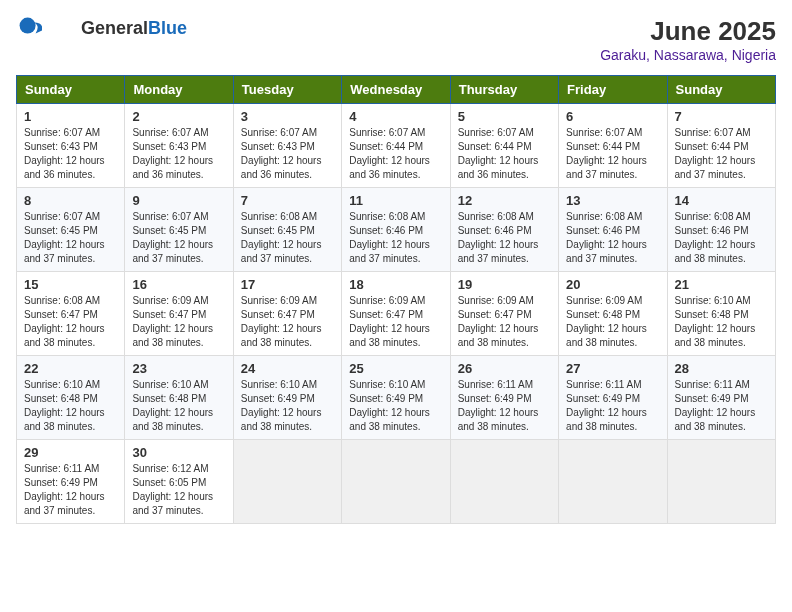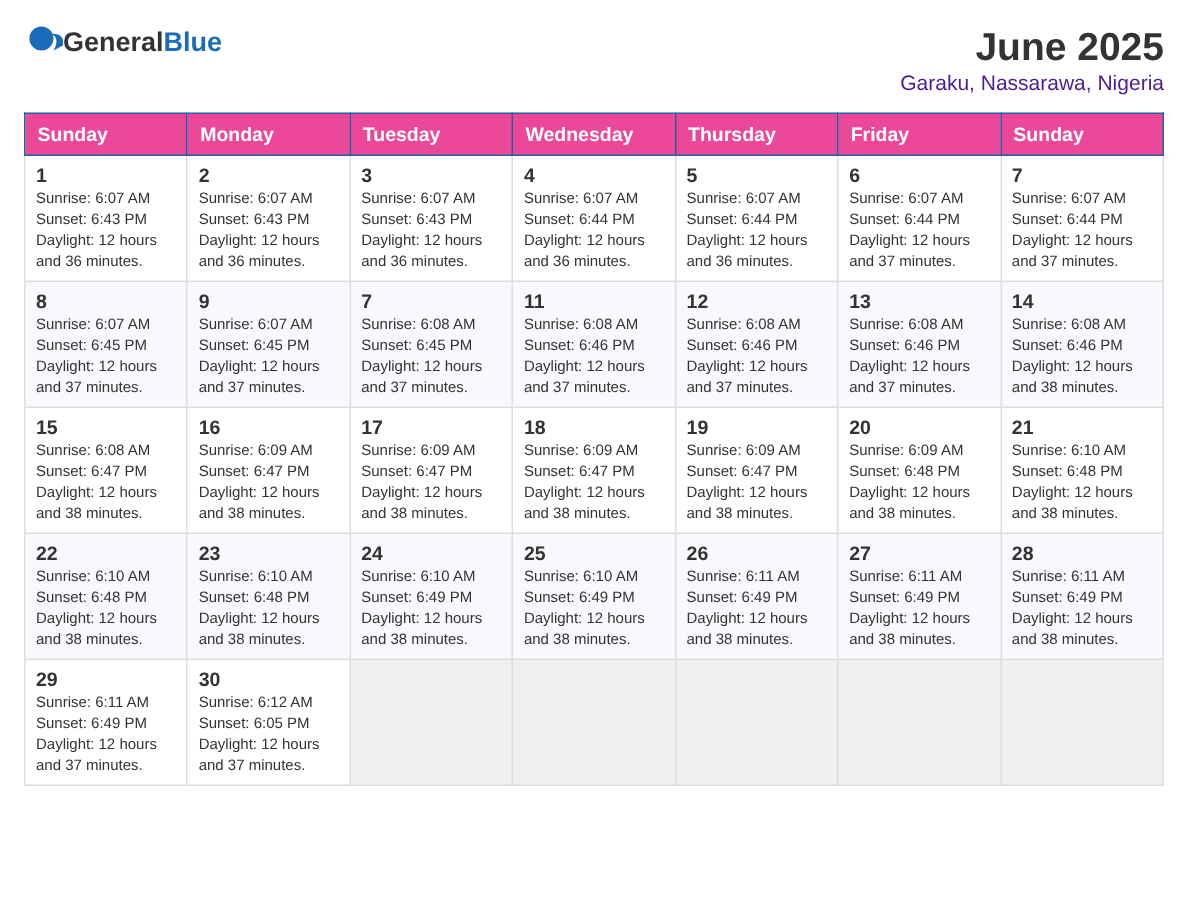--- a/index.html
+++ b/index.html
@@ -17,20 +17,21 @@
       margin-bottom: 12px;
     }
     .logo {
       display: flex;
       align-items: center;
     }
     .logo-text-general {
       font-size: 18px;
       font-weight: bold;
       color: #333;
+      margin-left: 39px;
     }
     .logo-text-blue {
       font-size: 18px;
       font-weight: bold;
       color: #1a6bba;
     }
     .logo-icon {
       width: 24px;
       height: 24px;
       margin-left: 2px;
@@ -46,21 +47,21 @@
     .location-title {
       font-size: 14px;
       color: #4c1d95;
     }
     .calendar-table {
       width: 100%;
       border-collapse: collapse;
       border: 1px solid #ccc;
     }
     .calendar-table th {
-      background-color: #ec4899;
+      background-color: #4d7c0f;
       color: #fff;
       text-align: left;
       padding: 6px 8px;
       font-size: 13px;
       border: 1px solid #2060a0;
     }
     .calendar-table td {
       vertical-align: top;
       padding: 5px 7px;
       border: 1px solid #ddd;

